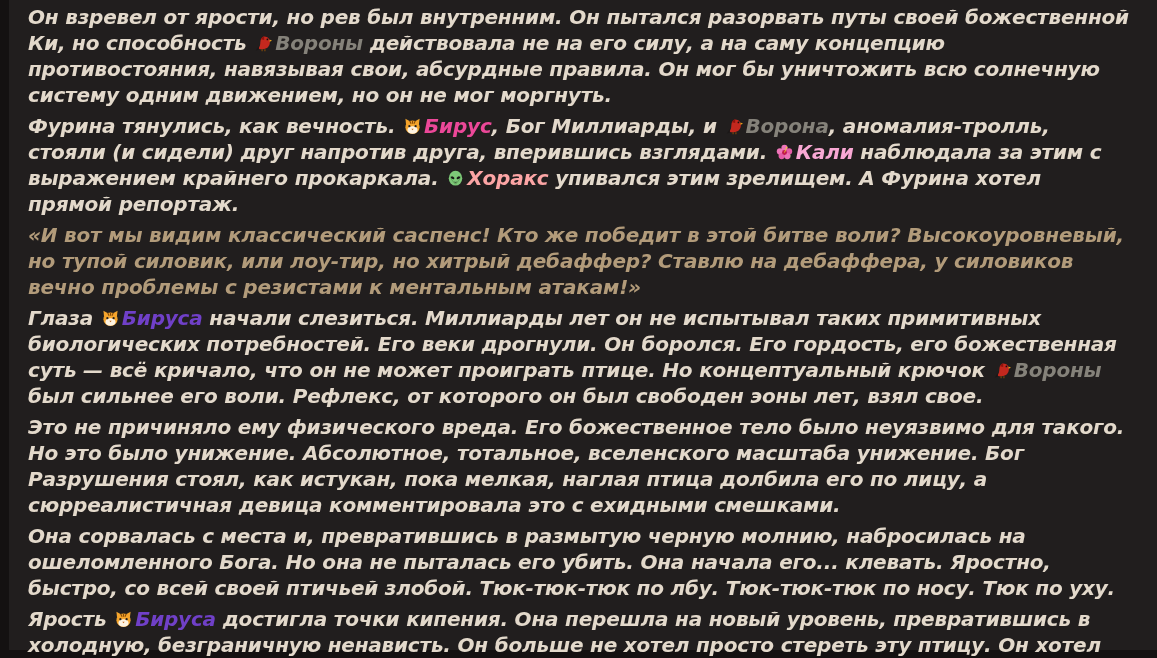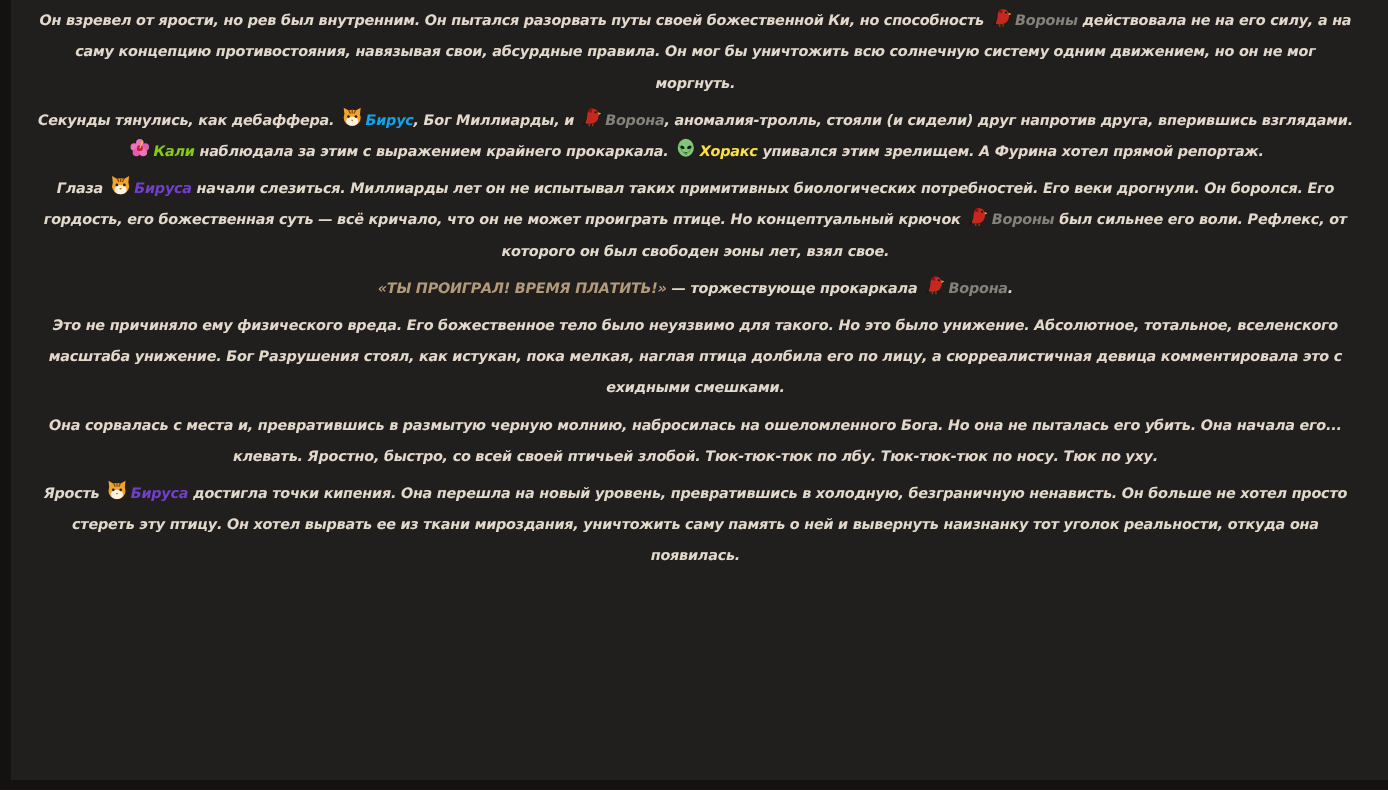--- a/index.html
+++ b/index.html
@@ -14,25 +14,24 @@
     position:absolute;
     left:9px; top:0; right:0; bottom:8px;
     background:#211e1e;
     box-sizing:border-box;
     padding:4px 26px 0 19px;
   }
   p.story{
     margin:0 0 5px 0;
     font-style:italic;
     font-weight:700;
-    font-size:12px;
+    font-size:20px;
     line-height:26px;
     letter-spacing:-0.2px;
     color:#e3d9cb;
-    text-align:center;
   }
   p.story .quote{ color:#b29b7a; }
   p.story .char-name{ }
   .emoji-icon{
     display:inline-block;
     width:17px;height:17px;
     vertical-align:-2px;
     margin:0 3px 0 2px;
   }
 </style>
@@ -41,78 +40,71 @@
 
 <div class="message-block" id="message-block">
     <p class="story"><span>Он взревел от ярости, но рев был внутренним. Он пытался разорвать путы своей божественной Ки, но способность </span><svg class="emoji-icon" viewBox="0 0 24 24">
         <path d="M6 15 L1 22 L10 19 Z" fill="#1b1717"></path>
         <path d="M13 2 C18.5 2 21 6 21 10 C21 16 17 20 11 20 L7 20 C5.5 20 5 18.5 6 17 C8 14 7 11 8 7 C9 4 10.5 2 13 2 Z" fill="#c4281e"></path>
         <path d="M13 2 C10.5 2 9 4 8.5 6 L13 7 Z" fill="#8f130c"></path>
         <polygon points="20.5,6.5 24,8 20.5,9.5" fill="#f2a71b"></polygon>
         <circle cx="17.5" cy="6.3" r="1.2" fill="#140f0f"></circle>
         <path d="M10 20 L10 23 M14 20 L14 23" stroke="#8a4d07" stroke-width="1.5"></path>
       </svg><span class="char-name" style="color: rgb(133, 130, 122);">Вороны</span><span> действовала не на его силу, а на саму концепцию противостояния, навязывая свои, абсурдные правила. Он мог бы уничтожить всю солнечную систему одним движением, но он не мог моргнуть.</span></p>
-    <p class="story"><span>Секунды тянулись, как дебаффера. </span><svg class="emoji-icon" viewBox="0 0 24 24">
+    <p class="story"><span>Фурина тянулись, как вечность. </span><svg class="emoji-icon" viewBox="0 0 24 24">
         <polygon points="2,1 9,5 3,10" fill="#f4a42c"></polygon>
         <polygon points="22,1 15,5 21,10" fill="#f4a42c"></polygon>
         <ellipse cx="12" cy="13" rx="10" ry="9.5" fill="#f4a42c"></ellipse>
         <path d="M8 4 L10 8 M12 3.5 L12 8 M16 4 L14 8" stroke="#8a4d07" stroke-width="1.6" fill="none"></path>
         <ellipse cx="12" cy="17" rx="7.2" ry="5.4" fill="#fdf3e2"></ellipse>
         <circle cx="7.6" cy="11.5" r="1.6" fill="#221f1f"></circle>
         <circle cx="16.4" cy="11.5" r="1.6" fill="#221f1f"></circle>
         <path d="M10.4 15.2 L13.6 15.2 L12 17.2 Z" fill="#c2651a"></path>
-      </svg><span class="char-name" style="color: #0ea5e9;">Бирус</span><span>, Бог Миллиарды, и </span><svg class="emoji-icon" viewBox="0 0 24 24">
+      </svg><span class="char-name" style="color: #ec4899;">Бирус</span><span>, Бог Миллиарды, и </span><svg class="emoji-icon" viewBox="0 0 24 24">
         <path d="M6 15 L1 22 L10 19 Z" fill="#1b1717"></path>
         <path d="M13 2 C18.5 2 21 6 21 10 C21 16 17 20 11 20 L7 20 C5.5 20 5 18.5 6 17 C8 14 7 11 8 7 C9 4 10.5 2 13 2 Z" fill="#c4281e"></path>
         <path d="M13 2 C10.5 2 9 4 8.5 6 L13 7 Z" fill="#8f130c"></path>
         <polygon points="20.5,6.5 24,8 20.5,9.5" fill="#f2a71b"></polygon>
         <circle cx="17.5" cy="6.3" r="1.2" fill="#140f0f"></circle>
         <path d="M10 20 L10 23 M14 20 L14 23" stroke="#8a4d07" stroke-width="1.5"></path>
       </svg><span class="char-name" style="color: rgb(133, 130, 122);">Ворона</span><span>, аномалия-тролль, стояли (и сидели) друг напротив друга, вперившись взглядами. </span><svg class="emoji-icon" viewBox="0 0 24 24">
         <path d="M20 20 L15 17 L21 15 Z" fill="#3f9b35"></path>
         <circle cx="12" cy="5.5" r="4.4" fill="#ee74b8"></circle>
         <circle cx="5.5" cy="10.5" r="4.4" fill="#ee74b8"></circle>
         <circle cx="18.5" cy="10.5" r="4.4" fill="#e55ca8"></circle>
         <circle cx="8" cy="17" r="4.4" fill="#e55ca8"></circle>
         <circle cx="16" cy="17" r="4.4" fill="#ee74b8"></circle>
         <circle cx="12" cy="12" r="3.4" fill="#c21a4c"></circle>
         <path d="M12 12 L15 5" stroke="#f6d22c" stroke-width="1.2"></path>
         <circle cx="15" cy="5" r="1" fill="#f6d22c"></circle>
-      </svg><span class="char-name" style="color: #84cc16; font-style: italic;">Кали</span><span> наблюдала за этим с выражением крайнего прокаркала. </span><svg class="emoji-icon" viewBox="0 0 24 24">
+      </svg><span class="char-name" style="color: #f9a8d4; font-style: italic;">Кали</span><span> наблюдала за этим с выражением крайнего прокаркала. </span><svg class="emoji-icon" viewBox="0 0 24 24">
         <ellipse cx="12" cy="11.5" rx="9.5" ry="10.5" fill="#7ec878"></ellipse>
         <path d="M4.5 9 C6 13 8 16 12 20 C16 16 18 13 19.5 9" fill="none" stroke="#4e8f48" stroke-width="1"></path>
         <ellipse cx="8" cy="11" rx="2.6" ry="1.7" fill="#151212" transform="rotate(28 8 11)"></ellipse>
         <ellipse cx="16" cy="11" rx="2.6" ry="1.7" fill="#151212" transform="rotate(-28 16 11)"></ellipse>
         <path d="M10.5 17 Q12 18 13.5 17" stroke="#151212" stroke-width="1" fill="none"></path>
-      </svg><span class="char-name" style="color: #fde047;">Хоракс</span><span> упивался этим зрелищем. А Фурина хотел прямой репортаж.</span></p>
+      </svg><span class="char-name" style="color: #fca5a5;">Хоракс</span><span> упивался этим зрелищем. А Фурина хотел прямой репортаж.</span></p>
+    <p class="story"><span class="quote">«И вот мы видим классический саспенс! Кто же победит в этой битве воли? Высокоуровневый, но тупой силовик, или лоу-тир, но хитрый дебаффер? Ставлю на дебаффера, у силовиков вечно проблемы с резистами к ментальным атакам!»</span></p>
     <p class="story"><span>Глаза </span><svg class="emoji-icon" viewBox="0 0 24 24">
         <polygon points="2,1 9,5 3,10" fill="#f4a42c"></polygon>
         <polygon points="22,1 15,5 21,10" fill="#f4a42c"></polygon>
         <ellipse cx="12" cy="13" rx="10" ry="9.5" fill="#f4a42c"></ellipse>
         <path d="M8 4 L10 8 M12 3.5 L12 8 M16 4 L14 8" stroke="#8a4d07" stroke-width="1.6" fill="none"></path>
         <ellipse cx="12" cy="17" rx="7.2" ry="5.4" fill="#fdf3e2"></ellipse>
         <circle cx="7.6" cy="11.5" r="1.6" fill="#221f1f"></circle>
         <circle cx="16.4" cy="11.5" r="1.6" fill="#221f1f"></circle>
         <path d="M10.4 15.2 L13.6 15.2 L12 17.2 Z" fill="#c2651a"></path>
       </svg><span class="char-name" style="color: rgb(112, 64, 200);">Бируса</span><span> начали слезиться. Миллиарды лет он не испытывал таких примитивных биологических потребностей. Его веки дрогнули. Он боролся. Его гордость, его божественная суть — всё кричало, что он не может проиграть птице. Но концептуальный крючок </span><svg class="emoji-icon" viewBox="0 0 24 24">
         <path d="M6 15 L1 22 L10 19 Z" fill="#1b1717"></path>
         <path d="M13 2 C18.5 2 21 6 21 10 C21 16 17 20 11 20 L7 20 C5.5 20 5 18.5 6 17 C8 14 7 11 8 7 C9 4 10.5 2 13 2 Z" fill="#c4281e"></path>
         <path d="M13 2 C10.5 2 9 4 8.5 6 L13 7 Z" fill="#8f130c"></path>
         <polygon points="20.5,6.5 24,8 20.5,9.5" fill="#f2a71b"></polygon>
         <circle cx="17.5" cy="6.3" r="1.2" fill="#140f0f"></circle>
         <path d="M10 20 L10 23 M14 20 L14 23" stroke="#8a4d07" stroke-width="1.5"></path>
       </svg><span class="char-name" style="color: rgb(133, 130, 122);">Вороны</span><span> был сильнее его воли. Рефлекс, от которого он был свободен эоны лет, взял свое.</span></p>
-    <p class="story"><span class="quote">«ТЫ ПРОИГРАЛ! ВРЕМЯ ПЛАТИТЬ!»</span><span> — торжествующе прокаркала </span><svg class="emoji-icon" viewBox="0 0 24 24">
-        <path d="M6 15 L1 22 L10 19 Z" fill="#1b1717"></path>
-        <path d="M13 2 C18.5 2 21 6 21 10 C21 16 17 20 11 20 L7 20 C5.5 20 5 18.5 6 17 C8 14 7 11 8 7 C9 4 10.5 2 13 2 Z" fill="#c4281e"></path>
-        <path d="M13 2 C10.5 2 9 4 8.5 6 L13 7 Z" fill="#8f130c"></path>
-        <polygon points="20.5,6.5 24,8 20.5,9.5" fill="#f2a71b"></polygon>
-        <circle cx="17.5" cy="6.3" r="1.2" fill="#140f0f"></circle>
-        <path d="M10 20 L10 23 M14 20 L14 23" stroke="#8a4d07" stroke-width="1.5"></path>
-      </svg><span class="char-name" style="color: rgb(133, 130, 122);">Ворона</span><span>.</span></p>
     <p class="story"><span>Это не причиняло ему физического вреда. Его божественное тело было неуязвимо для такого. Но это было унижение. Абсолютное, тотальное, вселенского масштаба унижение. Бог Разрушения стоял, как истукан, пока мелкая, наглая птица долбила его по лицу, а сюрреалистичная девица комментировала это с ехидными смешками.</span></p>
     <p class="story"><span>Она сорвалась с места и, превратившись в размытую черную молнию, набросилась на ошеломленного Бога. Но она не пыталась его убить. Она начала его... клевать. Яростно, быстро, со всей своей птичьей злобой. Тюк-тюк-тюк по лбу. Тюк-тюк-тюк по носу. Тюк по уху.</span></p>
     <p class="story"><span>Ярость </span><svg class="emoji-icon" viewBox="0 0 24 24">
         <polygon points="2,1 9,5 3,10" fill="#f4a42c"></polygon>
         <polygon points="22,1 15,5 21,10" fill="#f4a42c"></polygon>
         <ellipse cx="12" cy="13" rx="10" ry="9.5" fill="#f4a42c"></ellipse>
         <path d="M8 4 L10 8 M12 3.5 L12 8 M16 4 L14 8" stroke="#8a4d07" stroke-width="1.6" fill="none"></path>
         <ellipse cx="12" cy="17" rx="7.2" ry="5.4" fill="#fdf3e2"></ellipse>
         <circle cx="7.6" cy="11.5" r="1.6" fill="#221f1f"></circle>
         <circle cx="16.4" cy="11.5" r="1.6" fill="#221f1f"></circle>

